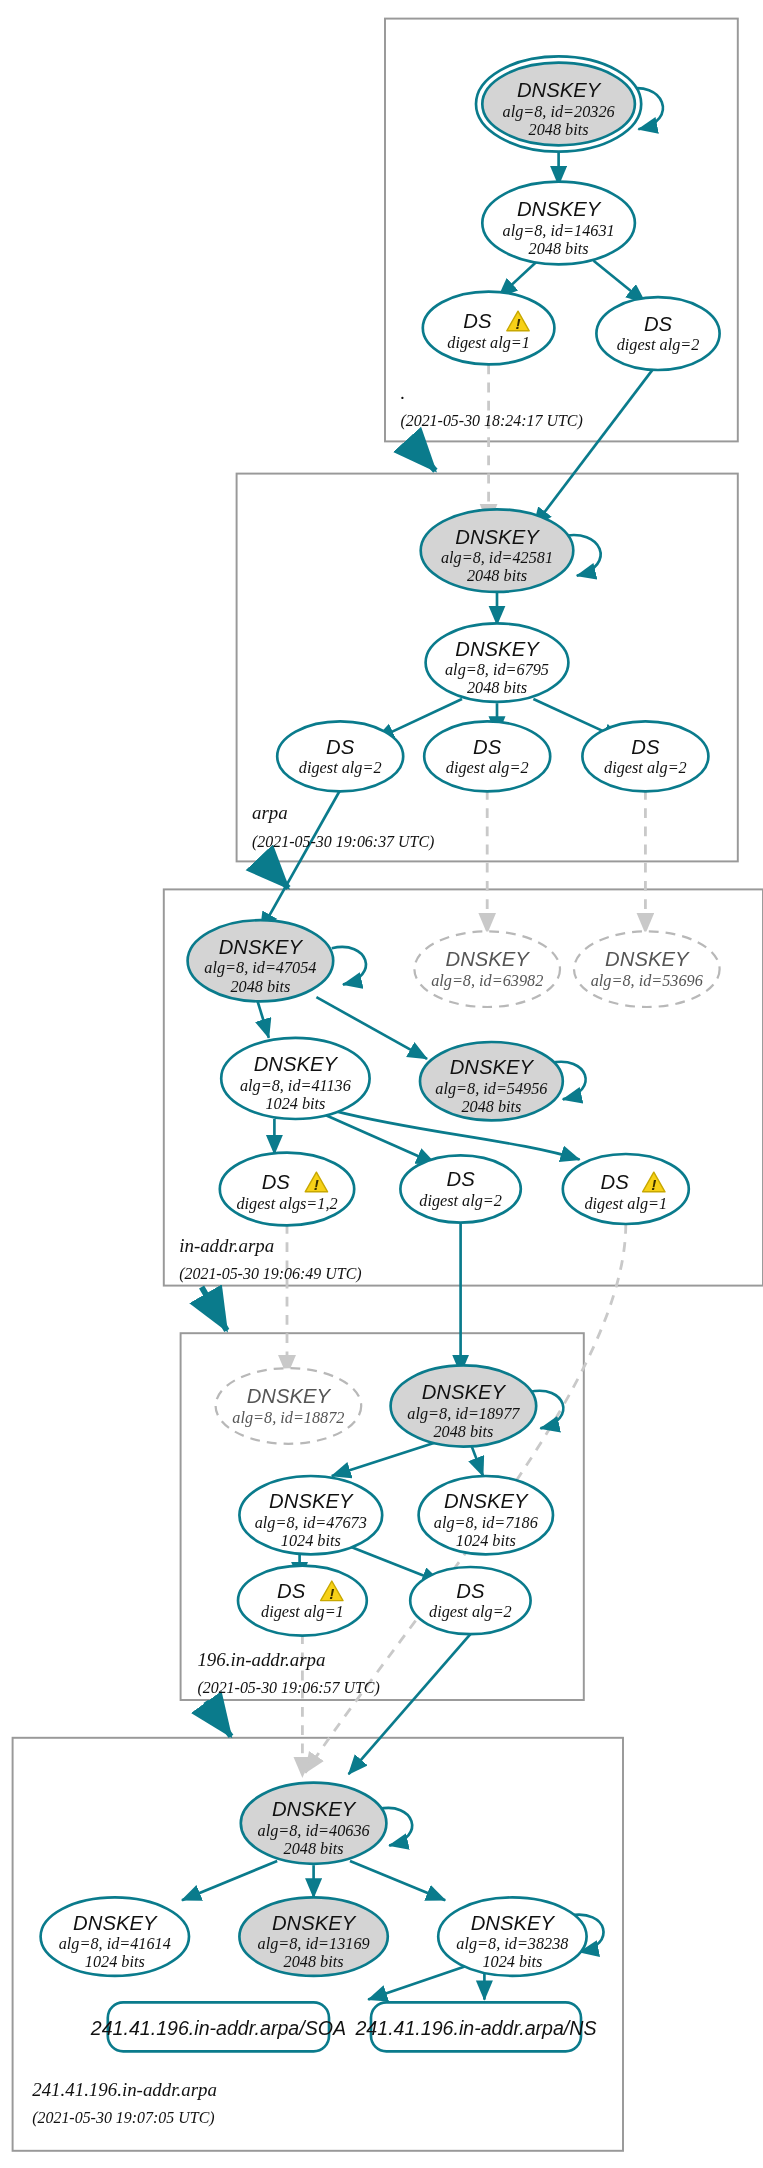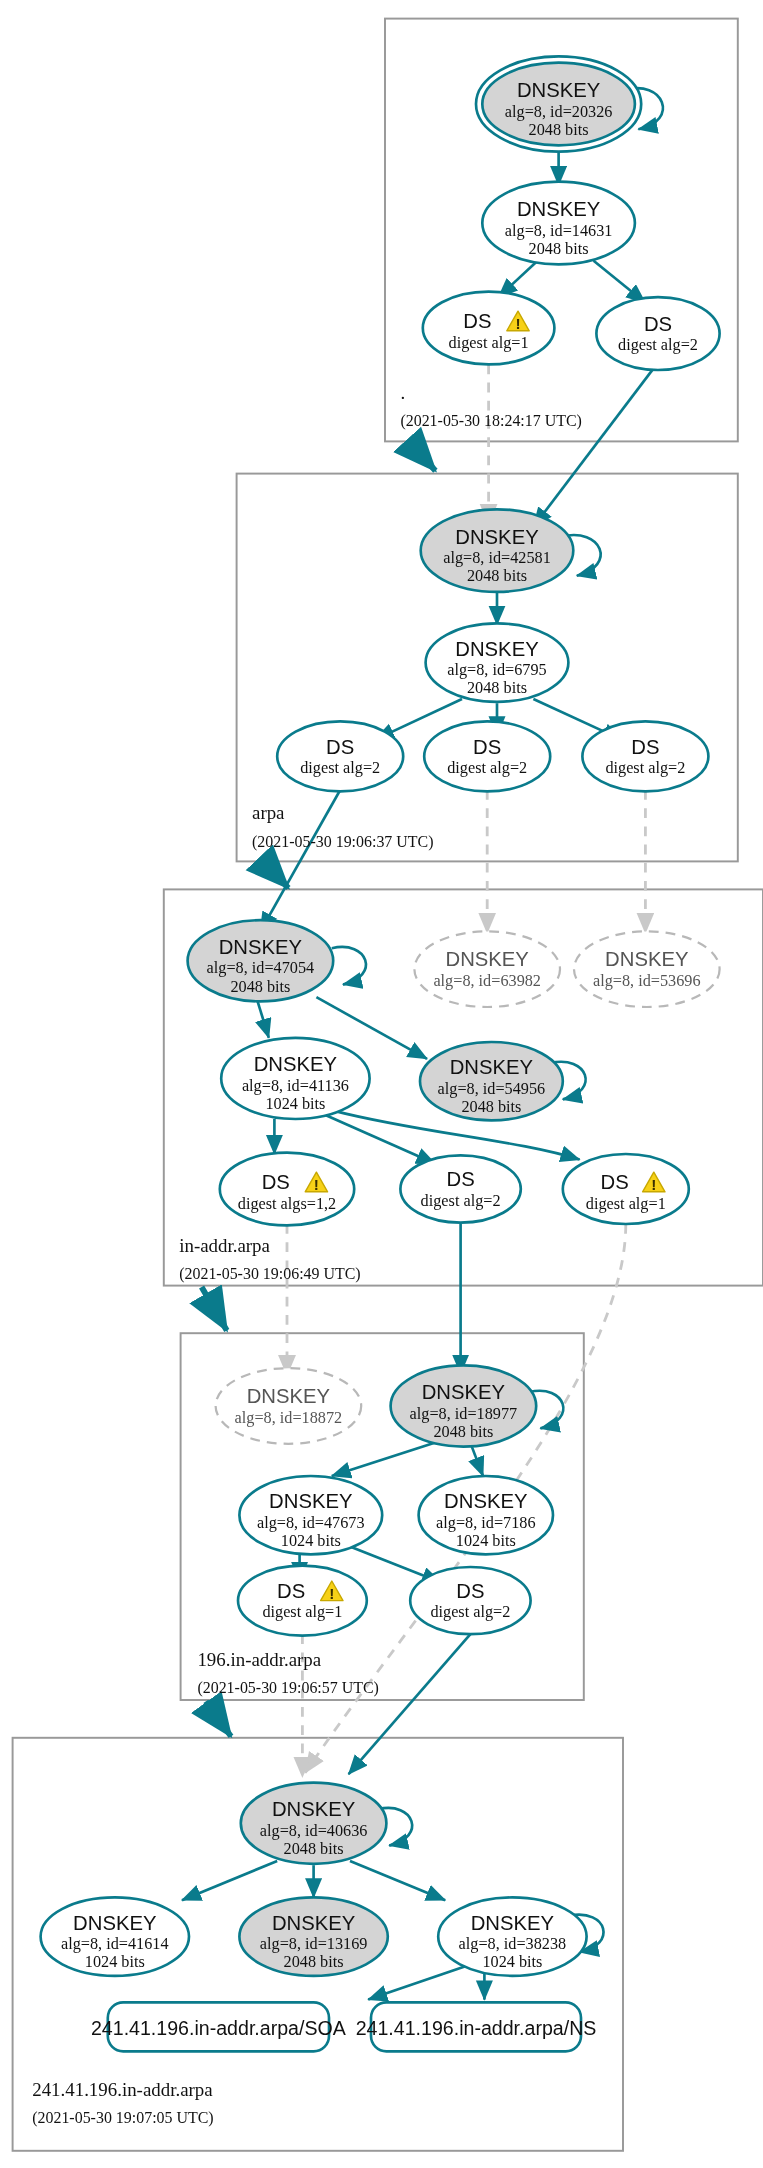--- a/index.html
+++ b/index.html
@@ -1,17 +1,17 @@
 <!DOCTYPE html>
 <html><head>
 <meta charset="utf-8">
 <style>
   html,body{margin:0;padding:0;background:#ffffff;}
   body{width:763px;height:2168px;font-family:"Liberation Sans",sans-serif;}
-  #stage{position:relative;width:763px;height:2168px;overflow:hidden;}
+  #stage{position:relative;width:763px;height:2168px;overflow:hidden;font-style:italic;}
   svg{display:block;}
   .zone-box{fill:none;stroke:#999999;stroke-width:1.4;}
   .node-ell{fill:#ffffff;stroke:#0a7b8c;stroke-width:1.9;}
   .node-ell.secure{fill:#d4d4d4;}
   .node-ell.insecure{fill:#ffffff;stroke:#b8b8b8;stroke-width:1.6;stroke-dasharray:7 5;}
   .node-rect{fill:#ffffff;stroke:#0a7b8c;stroke-width:1.9;}
   .edge{fill:none;stroke:#0a7b8c;stroke-width:1.9;}
   .edge-thick{fill:none;stroke:#0a7b8c;stroke-width:4.2;}
   .edge-dash{fill:none;stroke:#c9c9c9;stroke-width:2;stroke-dasharray:7 6;}
   .t-title{font-family:"Liberation Sans",sans-serif;font-size:14.5px;fill:#111111;text-anchor:middle;}

